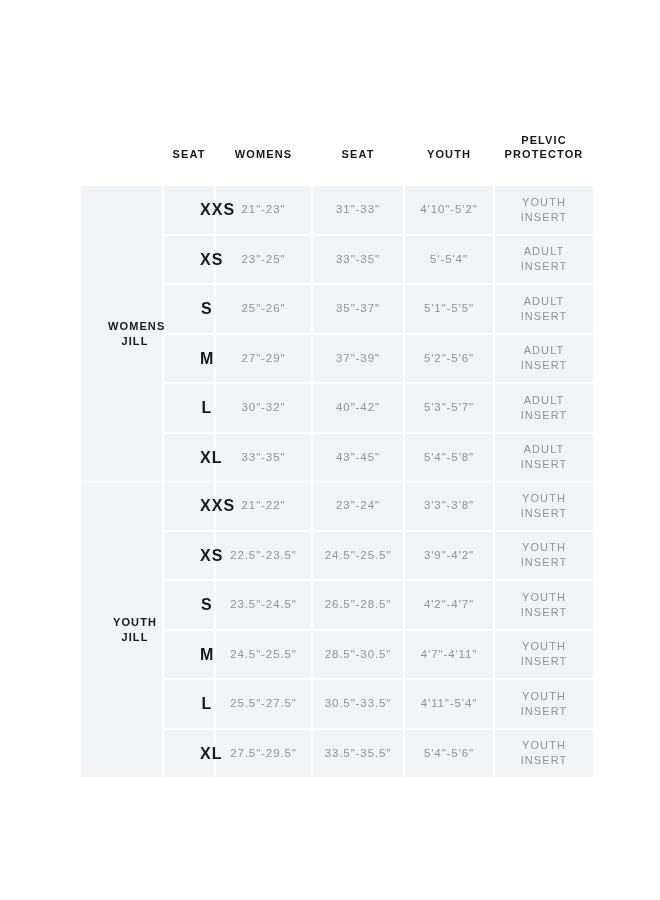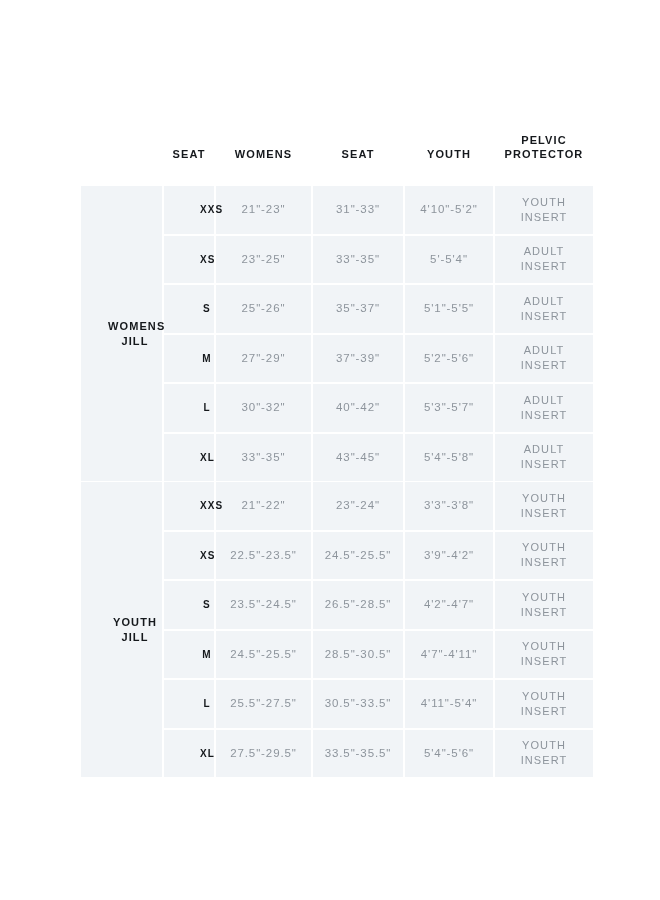--- a/index.html
+++ b/index.html
@@ -87,21 +87,21 @@
 
   .size-table td.cell-group {
     font-size: 11px;
     font-weight: bold;
     letter-spacing: 1.1px;
     color: #15181c;
     line-height: 15px;
   }
 
   .size-table td.cell-size {
-    font-size: 10px;
+    font-size: 16px;
     font-weight: bold;
     letter-spacing: 1.1px;
     color: #15181c;
     padding-left: 36px;
   }
 
   .size-table td.cell-pelvic {
     color: #8d949c;
     letter-spacing: 1.1px;
     font-size: 11px;

